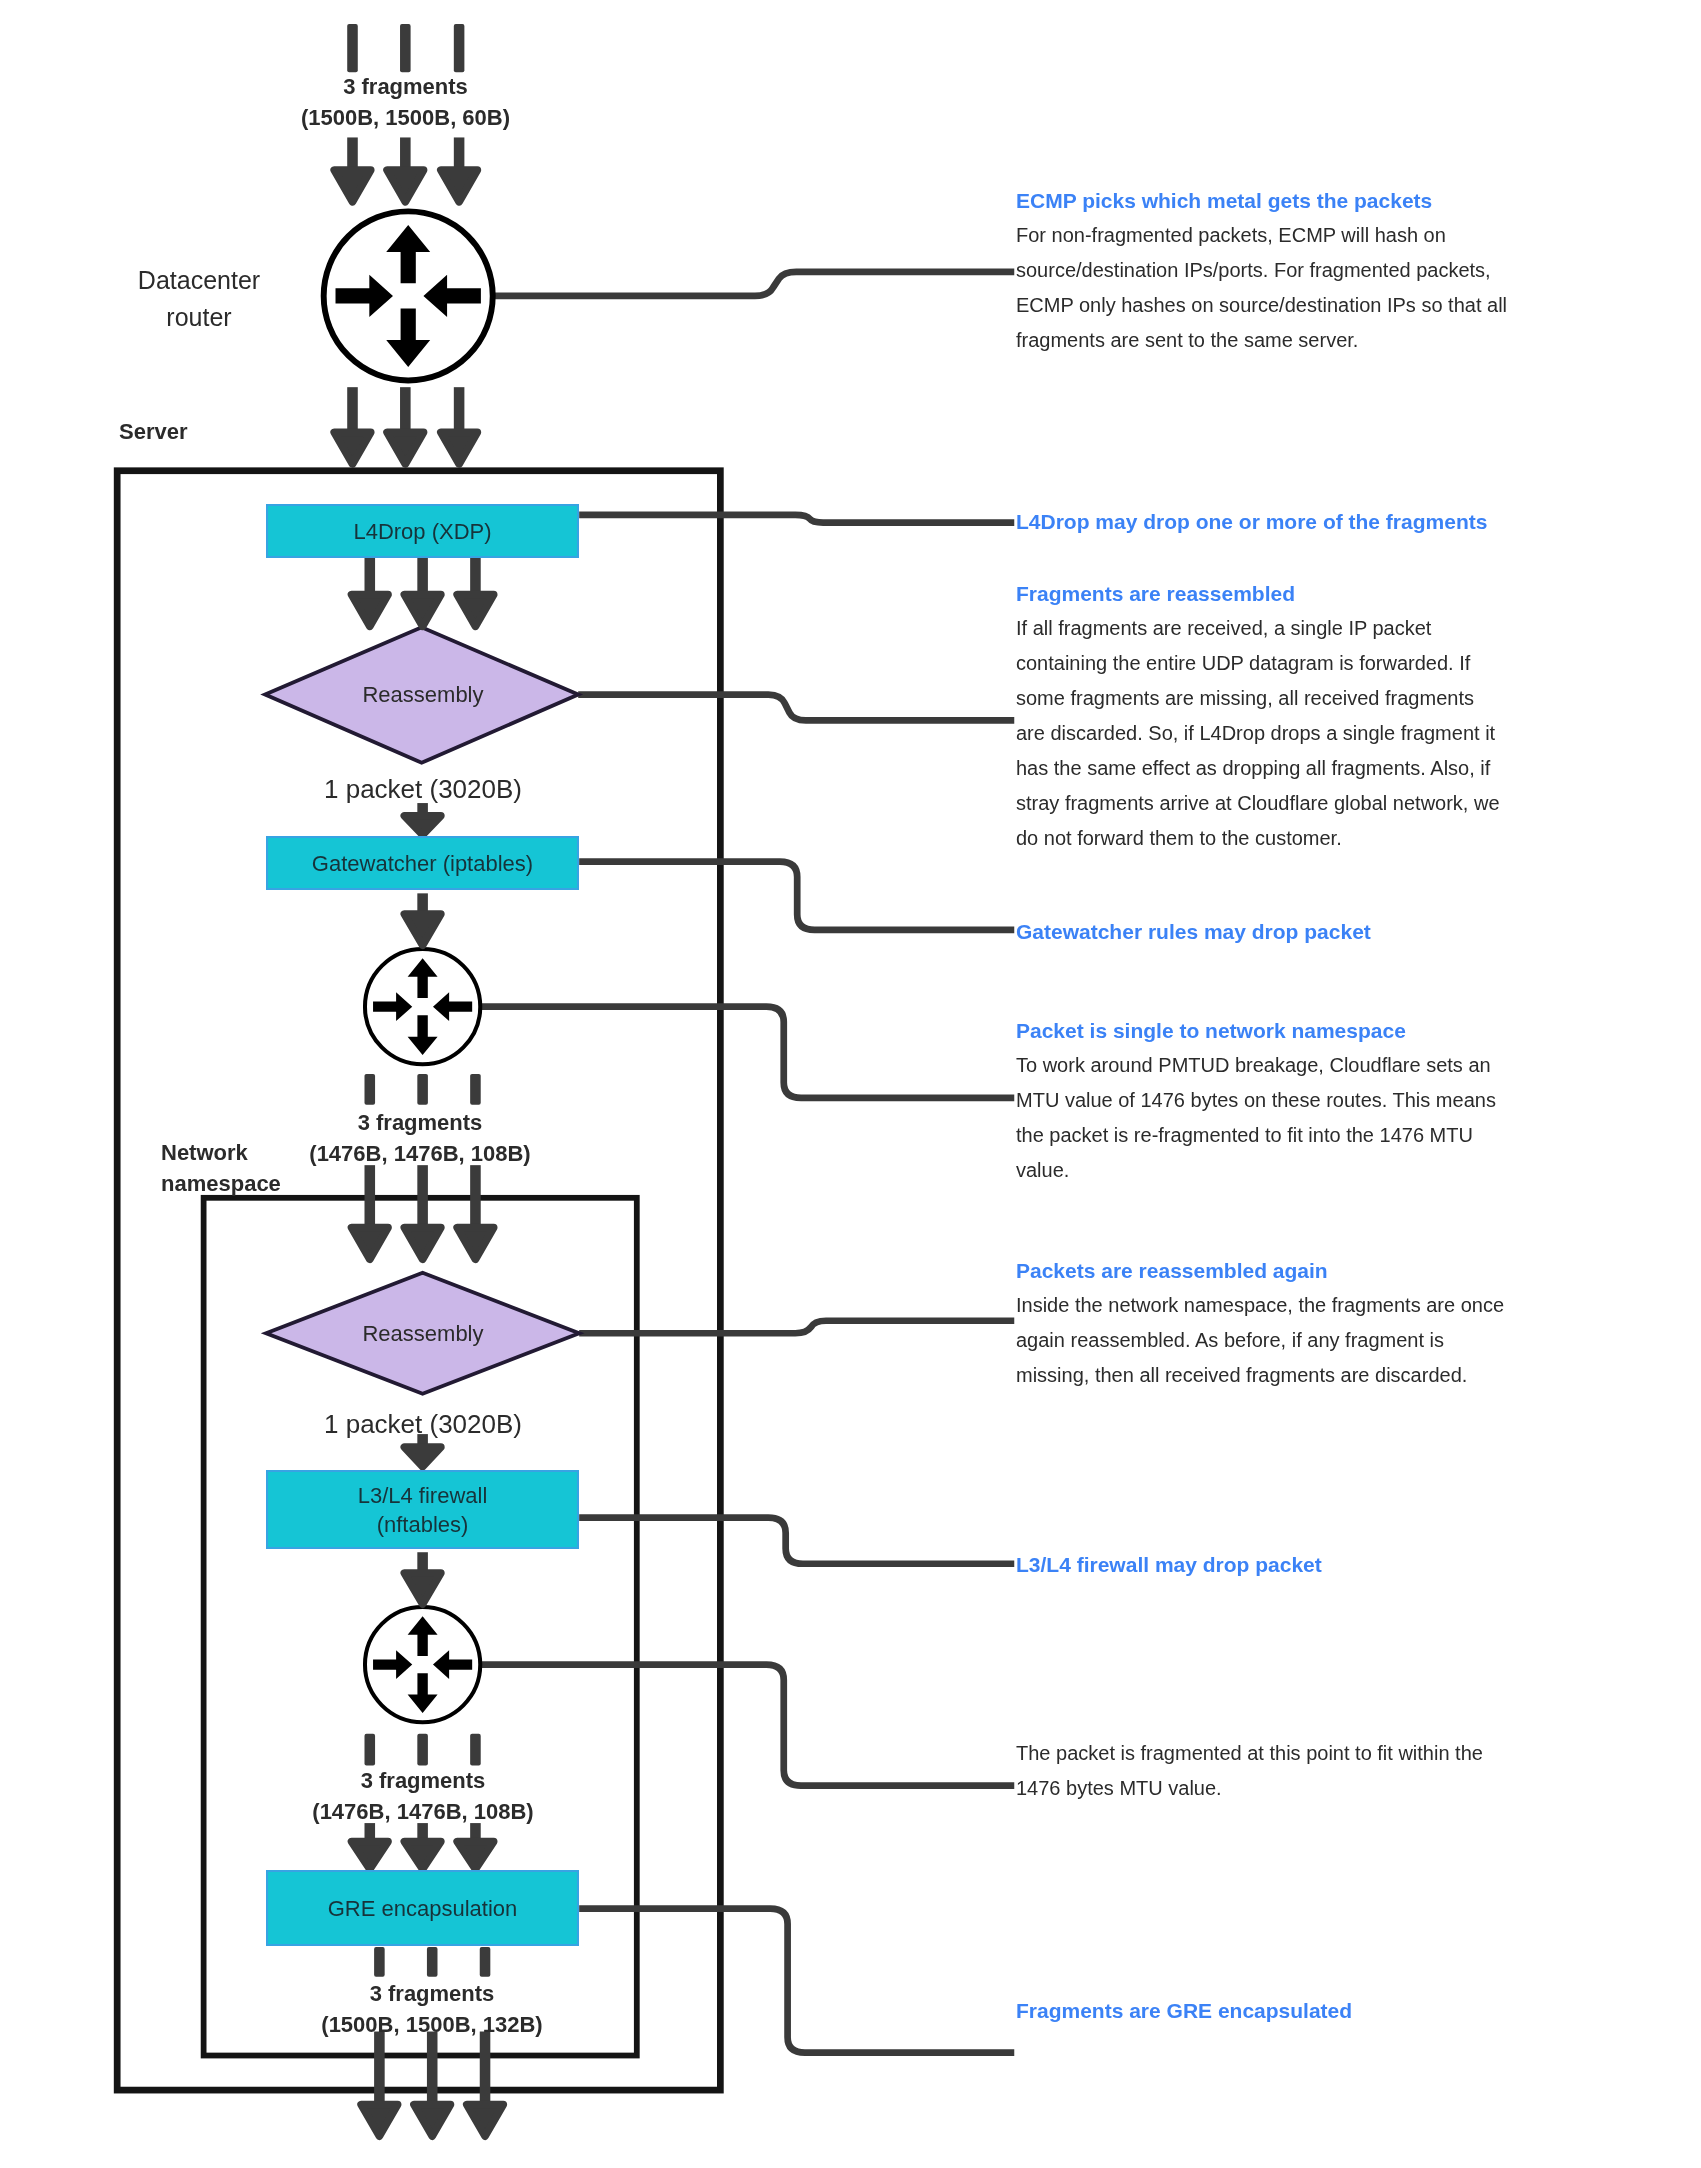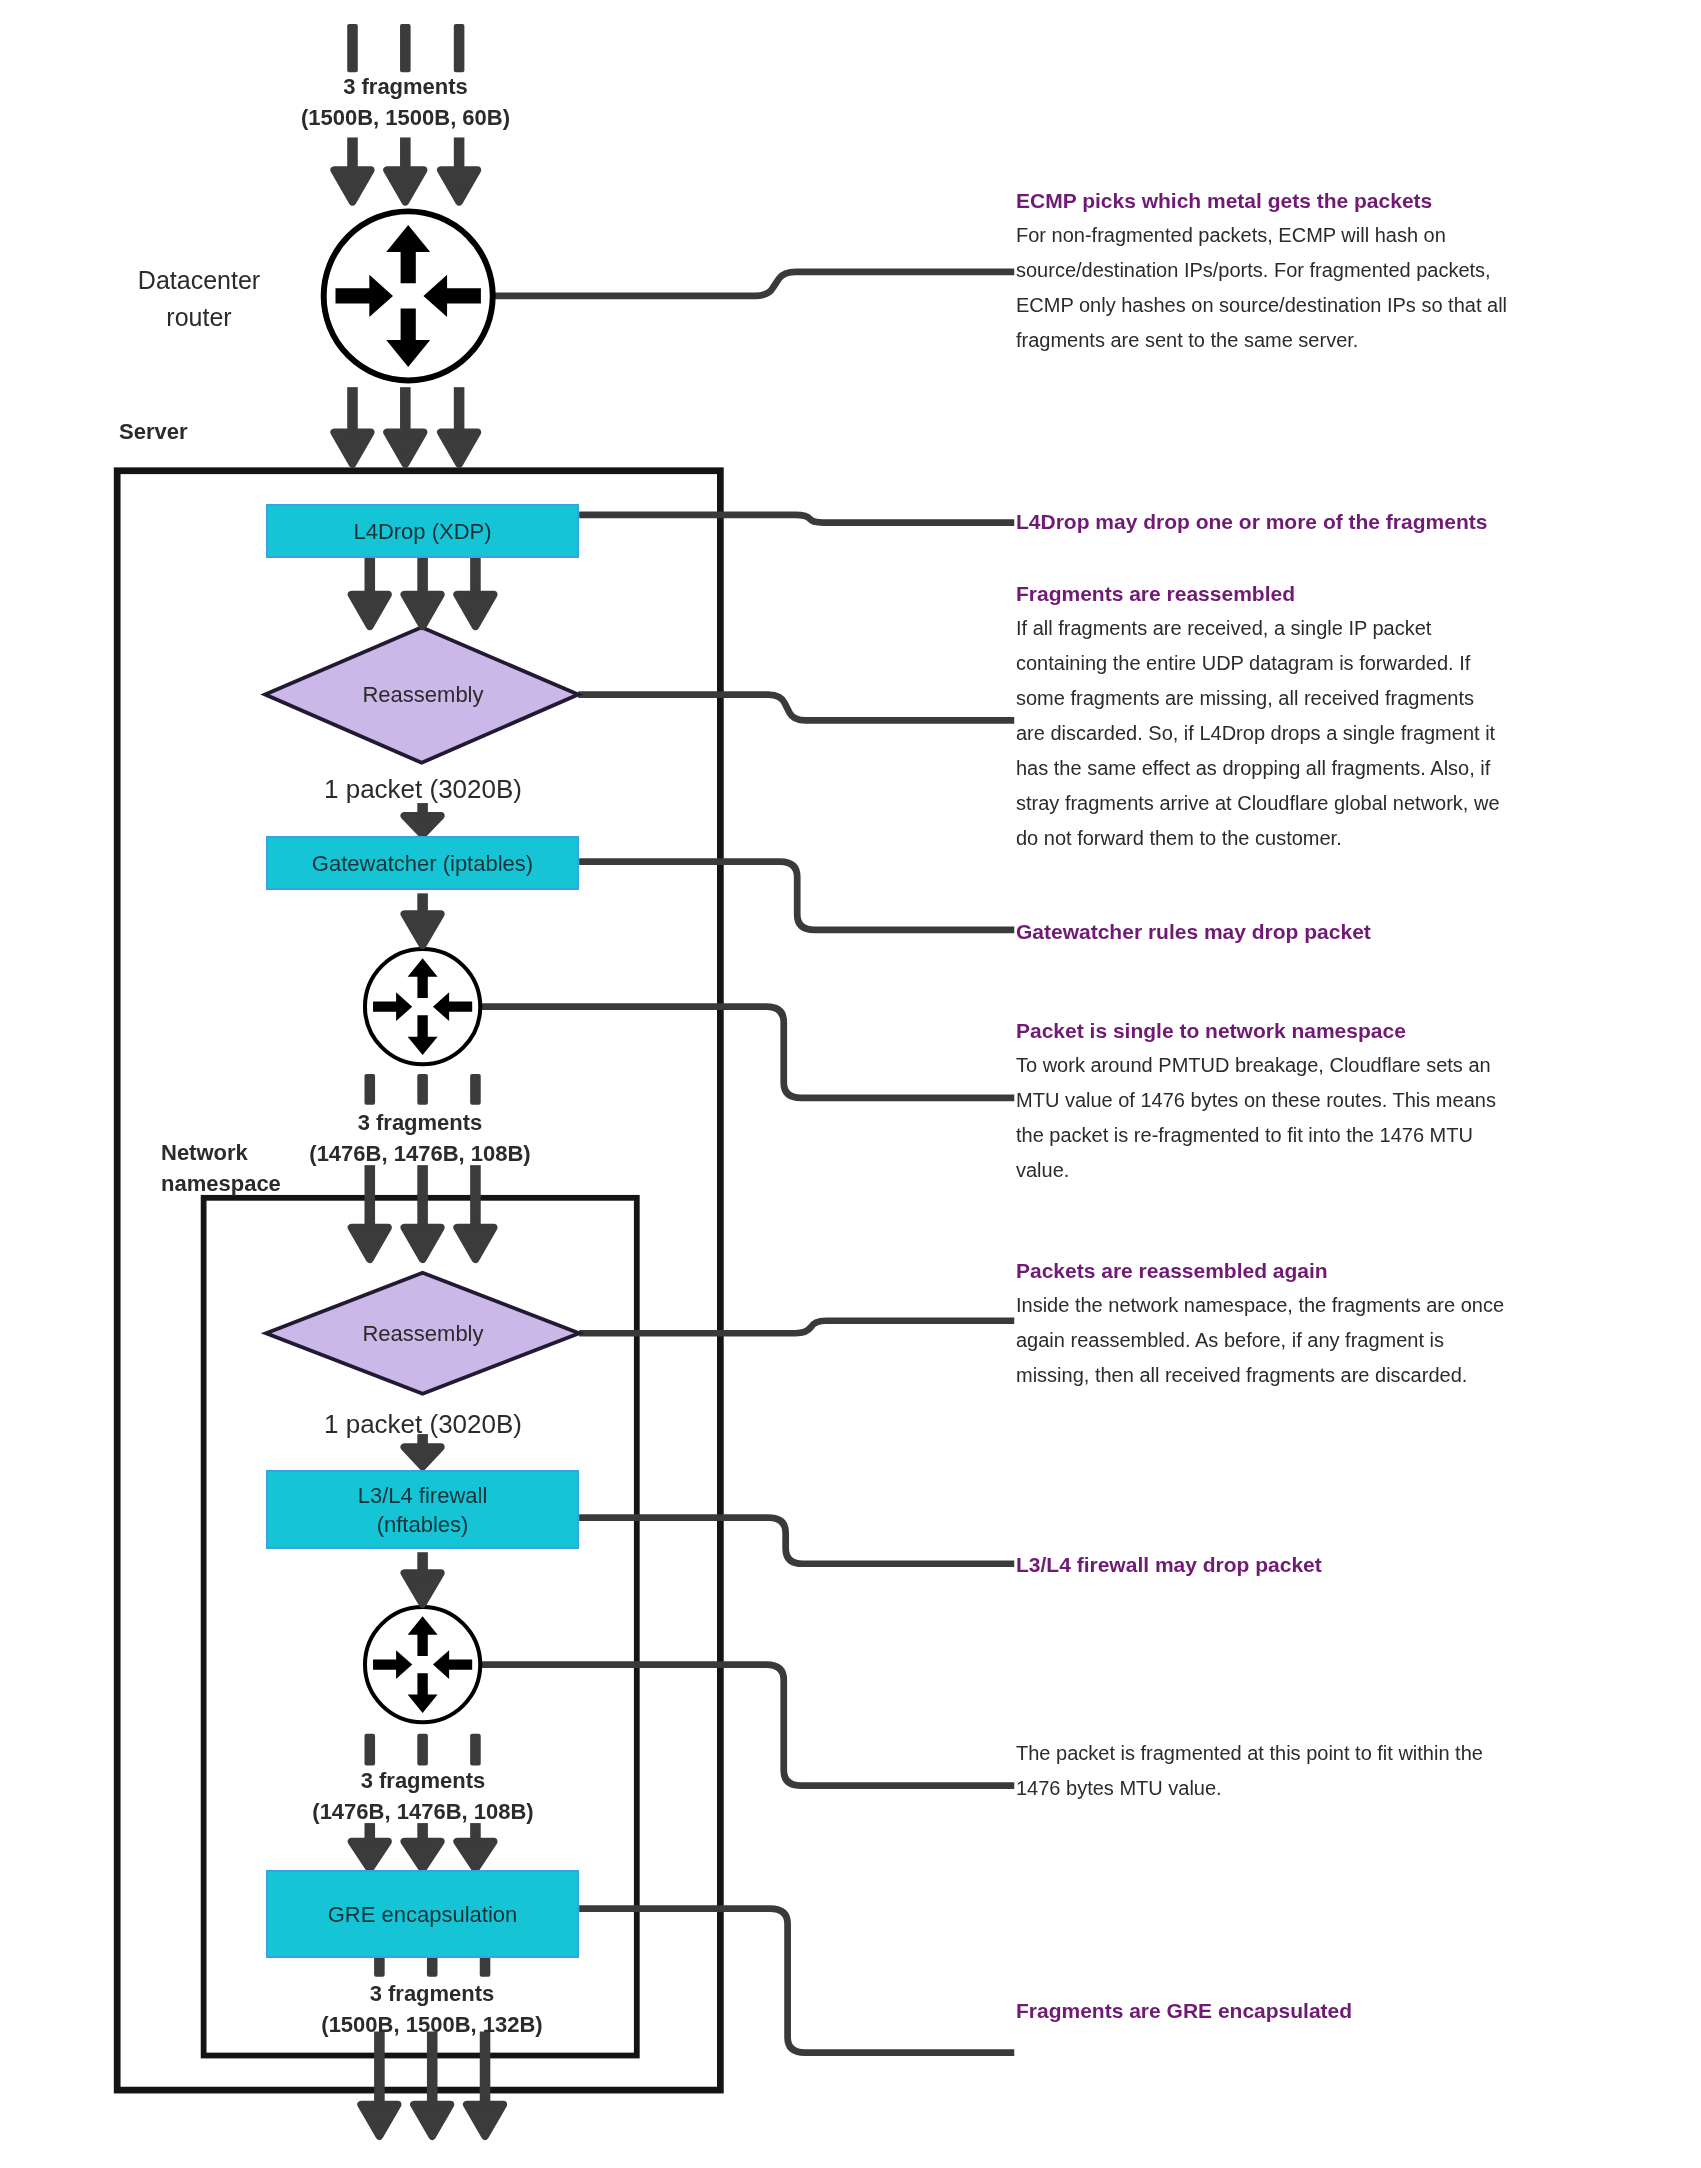--- a/index.html
+++ b/index.html
@@ -14,21 +14,21 @@
   .dlabel{font-size:22px;line-height:31px;color:#2b2b2b;font-weight:bold;}
   .biglabel{font-size:25px;line-height:37px;color:#2b2b2b;}
   .packet{font-size:26px;line-height:29px;color:#2b2b2b;}
   .proc{
     background:#15C5D5;border:2.9px solid #38A3E3;box-sizing:border-box;
     display:flex;align-items:center;justify-content:center;text-align:center;
     font-size:22px;line-height:29px;color:#17333a;z-index:1;
   }
   .diamond-label{font-size:22px;color:#2b2b2b;}
   .ann{position:absolute;left:1016px;width:615px;z-index:2;}
-  .ann-title{font-weight:bold;font-size:21px;line-height:35px;color:#701a75;}
+  .ann-title{font-weight:bold;font-size:21px;line-height:35px;color:#3b82f6;}
   .ann-body{font-size:20px;line-height:35px;color:#2b2b2b;}
 </style>
 </head>
 <body>
 
 <svg class="layer" width="1701" height="2168" viewBox="0 0 1771 2257">
   <defs>
     <g id="router-shape">
       <circle cx="0" cy="0" r="100" fill="#ffffff" stroke="#000000" stroke-width="7"></circle>
       <path d="M0,-84 L-26,-52 L-9,-52 L-9,-15 L9,-15 L9,-52 L26,-52 Z" fill="#000"></path>
@@ -151,21 +151,21 @@
 <div class="abs packet center" style="left:279px;top:1410px;width:288px;">1 packet (3020B)</div>
 
 <div class="abs proc pre" style="left:266px;top:1470px;width:313px;height:79px;">
   <span class="pre">L3/L4 firewall
 (nftables)</span>
 </div>
 
 <div class="abs dlabel pre center" style="left:279px;top:1765px;width:288px;line-height:31px;">3 fragments
 (1476B, 1476B, 108B)</div>
 
-<div class="abs proc" style="left:266px;top:1870px;width:313px;height:88px;">
+<div class="abs proc" style="left:266px;top:1870px;width:313px;height:76px;">
   <span>GRE encapsulation</span>
 </div>
 
 <div class="abs dlabel pre center" style="left:288px;top:1978px;width:288px;line-height:31px;">3 fragments
 (1500B, 1500B, 132B)</div>
 
 <div class="ann" style="top:183px">
   <div class="ann-title">ECMP picks which metal gets the packets</div>
   <div class="ann-body pre">For non-fragmented packets, ECMP will hash on
 source/destination IPs/ports. For fragmented packets,

